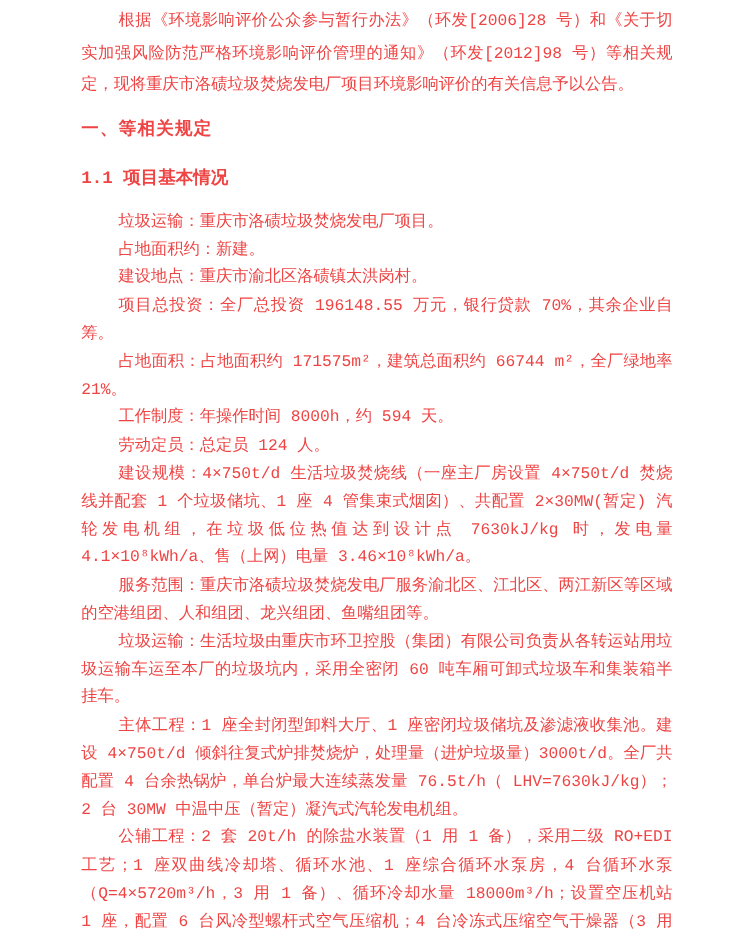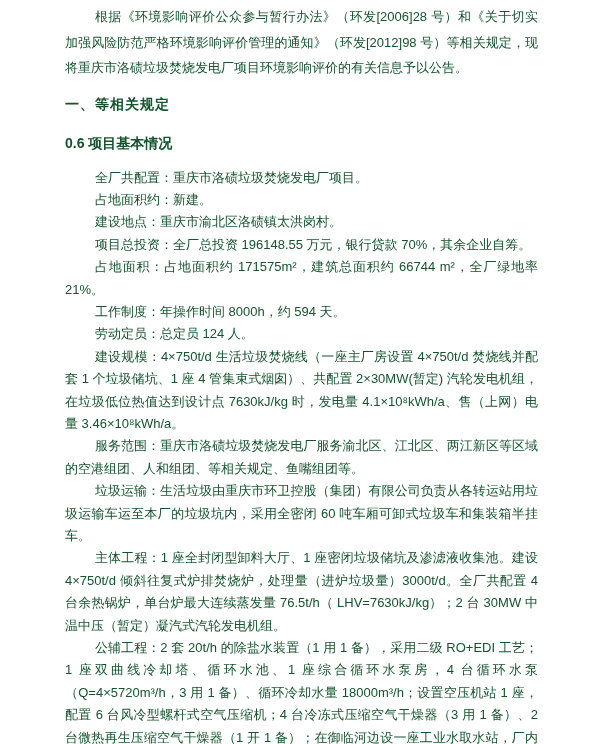--- a/index.html
+++ b/index.html
@@ -10,22 +10,22 @@
   body {
     width: 600px;
     height: 744px;
     overflow: hidden;
   }
   .page {
     box-sizing: border-box;
     width: 600px;
     height: 744px;
     padding: 4px 62px 0 65px;
-    font-family: Liberation Sans, sans-serif;
-    color: #14532d;
+    font-family: Liberation Mono, monospace;
+    color: #ef4444;
     -webkit-font-smoothing: antialiased;
   }
   .intro {
     font-size: 13px;
     line-height: 25.5px;
     text-indent: 2.3em;
     text-align: justify;
     margin: 0;
   }
   .heading-1 {
@@ -54,30 +54,30 @@
 </style>
 </head>
 <body>
 
 <div class="page">
 
   <p class="intro">根据《环境影响评价公众参与暂行办法》（环发[2006]28 号）和《关于切实加强风险防范严格环境影响评价管理的通知》（环发[2012]98 号）等相关规定，现将重庆市洛碛垃圾焚烧发电厂项目环境影响评价的有关信息予以公告。</p>
 
   <div class="heading-1">一、等相关规定</div>
 
-  <div class="heading-2">0.6 项目基本情况</div>
+  <div class="heading-2">1.1 项目基本情况</div>
 
   <div class="paras">
-    <p>全厂共配置：重庆市洛碛垃圾焚烧发电厂项目。</p>
+    <p>垃圾运输：重庆市洛碛垃圾焚烧发电厂项目。</p>
     <p>占地面积约：新建。</p>
     <p>建设地点：重庆市渝北区洛碛镇太洪岗村。</p>
     <p>项目总投资：全厂总投资 196148.55 万元，银行贷款 70%，其余企业自筹。</p>
     <p>占地面积：占地面积约 171575m²，建筑总面积约 66744 m²，全厂绿地率 21%。</p>
     <p>工作制度：年操作时间 8000h，约 594 天。</p>
     <p>劳动定员：总定员 124 人。</p>
     <p>建设规模：4×750t/d 生活垃圾焚烧线（一座主厂房设置 4×750t/d 焚烧线并配套 1 个垃圾储坑、1 座 4 管集束式烟囱）、共配置 2×30MW(暂定) 汽轮发电机组，在垃圾低位热值达到设计点 7630kJ/kg 时，发电量 4.1×10⁸kWh/a、售（上网）电量 3.46×10⁸kWh/a。</p>
-    <p>服务范围：重庆市洛碛垃圾焚烧发电厂服务渝北区、江北区、两江新区等区域的空港组团、人和组团、等相关规定、鱼嘴组团等。</p>
+    <p>服务范围：重庆市洛碛垃圾焚烧发电厂服务渝北区、江北区、两江新区等区域的空港组团、人和组团、龙兴组团、鱼嘴组团等。</p>
     <p>垃圾运输：生活垃圾由重庆市环卫控股（集团）有限公司负责从各转运站用垃圾运输车运至本厂的垃圾坑内，采用全密闭 60 吨车厢可卸式垃圾车和集装箱半挂车。</p>
     <p>主体工程：1 座全封闭型卸料大厅、1 座密闭垃圾储坑及渗滤液收集池。建设 4×750t/d 倾斜往复式炉排焚烧炉，处理量（进炉垃圾量）3000t/d。全厂共配置 4 台余热锅炉，单台炉最大连续蒸发量 76.5t/h（ LHV=7630kJ/kg）；2 台 30MW 中温中压（暂定）凝汽式汽轮发电机组。</p>
     <p>公辅工程：2 套 20t/h 的除盐水装置（1 用 1 备），采用二级 RO+EDI 工艺；1 座双曲线冷却塔、循环水池、1 座综合循环水泵房，4 台循环水泵（Q=4×5720m³/h，3 用 1 备）、循环冷却水量 18000m³/h；设置空压机站 1 座，配置 6 台风冷型螺杆式空气压缩机；4 台冷冻式压缩空气干燥器（3 用 1 备）、2 台微热再生压缩空气干燥器（1 开 1 备）；在御临河边设一座工业水取水站，厂内设一座处理能力为 11000t/d（暂定）的工业水净化站。</p>
   </div>
 
 </div>
 
 </body></html>

